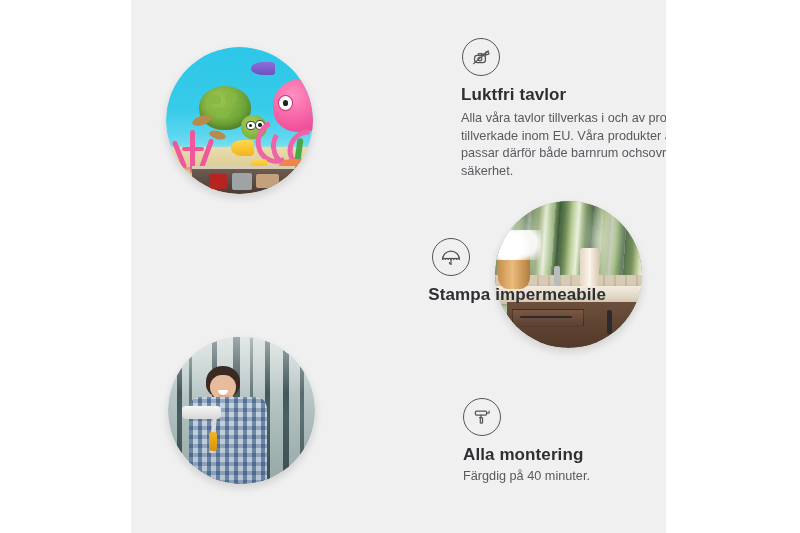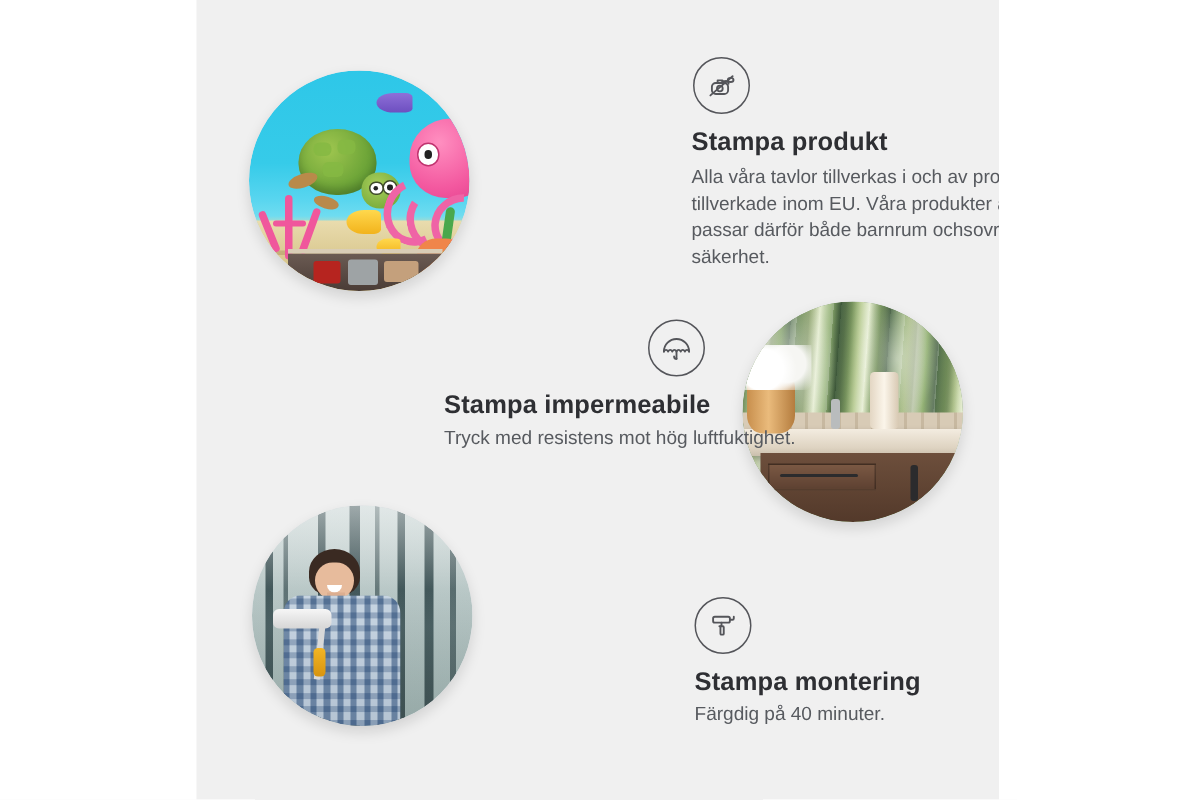--- a/index.html
+++ b/index.html
@@ -269,21 +269,21 @@
     color: #575a5f;
   }
 
   
   #feature-1 { left: 330px; top: 38px; width: 300px; text-align: left; }
   #feature-1 .icon-circle { margin-left: 1px; }
   #feature-1 .f-title { margin-top: 9px; }
   #feature-1 .f-body  { margin-top: 5px; width: 290px; }
 
   
-  #feature-2 { left: 165px; top: 213px; width: 310px; text-align: left; }
+  #feature-2 { left: 165px; top: 238px; width: 310px; text-align: right; }
   #feature-2 .icon-circle { margin: 0 auto; }
   #feature-2 .f-title { margin-top: 9px; }
   #feature-2 .f-body  { margin-top: 4px; }
 
   
   #feature-3 { left: 332px; top: 398px; width: 280px; text-align: left; }
   #feature-3 .f-title { margin-top: 9px; }
   #feature-3 .f-body  { margin-top: 3px; }
 </style>
 </head>
@@ -349,21 +349,21 @@
         <svg width="24" height="24" viewBox="0 0 24 24" fill="none" stroke="#54555a" stroke-width="1.25" stroke-linecap="round" stroke-linejoin="round">
           <path d="M8.2 10.3h5.6a2.6 2.6 0 0 1 2.6 2.6v2.2a2.6 2.6 0 0 1-2.6 2.6H8.2a2.6 2.6 0 0 1-2.6-2.6v-2.2a2.6 2.6 0 0 1 2.6-2.6z"></path>
           <path d="M9.4 10.3V8.6h3.2v1.7"></path>
           <path d="M12.6 9.1h2.1"></path>
           <path d="M14.7 9.1c1.2 0 2 .7 2 1.7"></path>
           <ellipse cx="18.1" cy="8.3" rx="1.9" ry="1.35"></ellipse>
           <circle cx="10.9" cy="14" r="1.9"></circle>
           <line x1="4.6" y1="18.6" x2="19.4" y2="5.8"></line>
         </svg>
       </div>
-      <div class="f-title">Stampa produkt</div>
+      <div class="f-title">Luktfri tavlor</div>
       <div class="f-body">Alla våra tavlor tillverkas i och av produkter som är tillverkade inom EU. Våra produkter är luktfria och passar därför både barnrum ochsovrum. 100% säkerhet.</div>
     </div>
 
     <div class="photo" id="photo-2">
       <div class="inner">
         <div class="bath-wall"></div>
         <div class="bath-backsplash"></div>
         <div class="bath-counter"></div>
         <div class="bath-cab">
           <div class="drawer"></div>
@@ -380,21 +380,20 @@
     <div class="feature" id="feature-2">
       <div class="icon-circle">
         <svg width="24" height="24" viewBox="0 0 24 24" fill="none" stroke="#54555a" stroke-width="1.25" stroke-linecap="round" stroke-linejoin="round">
           <path d="M3.6 14.4a8.4 8.4 0 0 1 16.8 0"></path>
           <path d="M3.6 14.4c.8-1.5 2.0-1.5 2.8 0 .8-1.5 2.0-1.5 2.8 0 .8-1.5 2.0-1.5 2.8 0 .8-1.5 2.0-1.5 2.8 0 .8-1.5 2.0-1.5 2.8 0 .8-1.5 2.0-1.5 2.8 0"></path>
           <line x1="12" y1="14.4" x2="12" y2="19.2"></line>
           <path d="M12 19.2a1.6 1.6 0 0 1-1.6-1.6"></path>
         </svg>
       </div>
       <div class="f-title">Stampa impermeabile</div>
-      <div class="f-body">Tryck med resistens mot hög luftfuktighet.</div>
     </div>
 
     <div class="photo" id="photo-3">
       <div class="inner">
         <div class="forest">
           <div class="trunk" style="left:6%;"></div>
           <div class="trunk" style="left:14%;width:3px;opacity:.7;"></div>
           <div class="trunk" style="left:30%;"></div>
           <div class="trunk" style="left:44%;width:7px;"></div>
           <div class="trunk" style="left:56%;width:3px;opacity:.65;"></div>
@@ -418,18 +417,18 @@
 
     <div class="feature" id="feature-3">
       <div class="icon-circle">
         <svg width="24" height="24" viewBox="0 0 24 24" fill="none" stroke="#54555a" stroke-width="1.25" stroke-linecap="round" stroke-linejoin="round">
           <rect x="5.4" y="6.2" width="11.2" height="3.9" rx="1.1"></rect>
           <path d="M16.6 8.15h1.7a.9.9 0 0 0 .9-.9V6.1"></path>
           <path d="M11 10.1v1.5a.9.9 0 0 1-.9.9H9.6"></path>
           <rect x="10.3" y="12.5" width="2.2" height="5.6" rx=".6"></rect>
         </svg>
       </div>
-      <div class="f-title">Stampa montering</div>
+      <div class="f-title">Alla montering</div>
       <div class="f-body">Färgdig på 40 minuter.</div>
     </div>
 
   </div>
 </div>
 
 </body></html>

